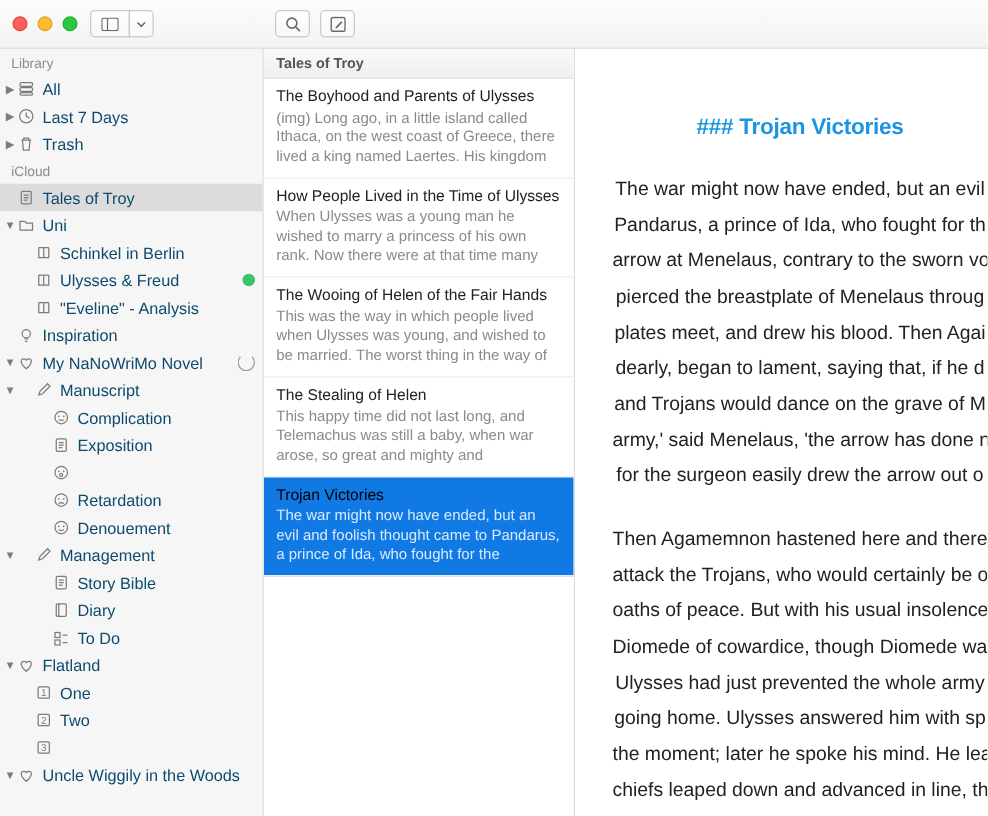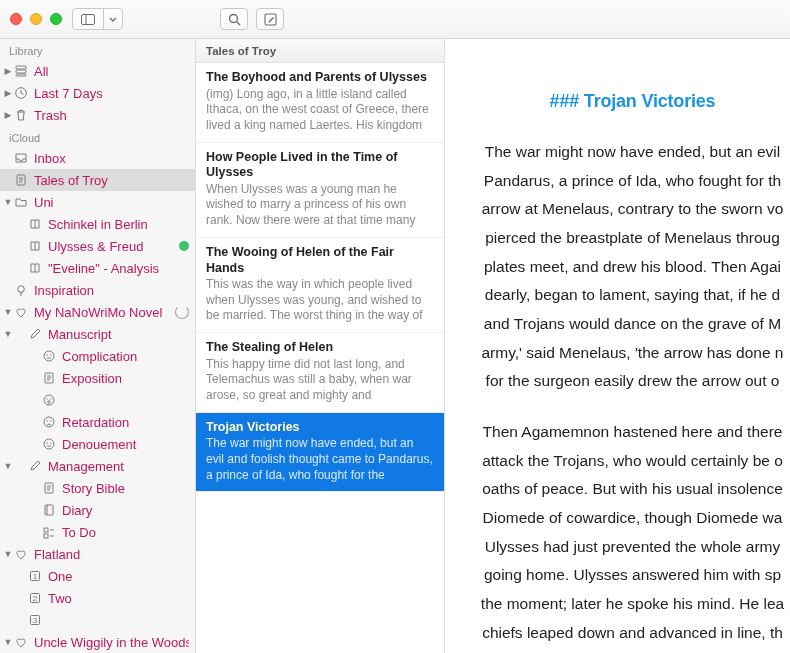--- a/index.html
+++ b/index.html
@@ -10,39 +10,39 @@
 .dot.red { background: #ff5f57; border: 0.5px solid #e1483f; }
 .dot.yellow { background: #ffbd2e; border: 0.5px solid #e0a428; }
 .dot.green { background: #28c940; border: 0.5px solid #1dad2f; }
 .tb-group { display: flex; align-items: center; margin-left: 10px; }
 .tb-btn { height: 22px; padding: 0 8px; border: 1px solid #c9c9c9; border-radius: 4px; background: linear-gradient(#fff, #f7f7f7); display: flex; align-items: center; justify-content: center; color: #6c6c6c; font-size: 12px; }
 .tb-btn.split-l { border-top-right-radius: 0; border-bottom-right-radius: 0; }
 .tb-btn.split-r { border-top-left-radius: 0; border-bottom-left-radius: 0; margin-left: -1px; padding: 0 5px; }
 .tb-center { position: absolute; left: 220px; display: flex; gap: 8px; }
 .tb-square { width: 28px; height: 22px; border: 1px solid #c9c9c9; border-radius: 4px; background: linear-gradient(#fff, #f7f7f7); display: flex; align-items: center; justify-content: center; color: #6c6c6c; }
 .main { display: flex; flex: 1; overflow: hidden; }
-.sidebar { width: 196px; background: #f6f6f6; border-right: 1px solid #dedede; overflow-y: auto; font-size: 13px; color: #333; }
+.sidebar { width: 211px; background: #f6f6f6; border-right: 1px solid #dedede; overflow-y: auto; font-size: 13px; color: #333; }
 .section-title { color: #8c8c8c; font-size: 11px; padding: 6px 9px 3px 9px; font-weight: 400; }
 .item { display: flex; align-items: center; height: 22px; padding-right: 6px; cursor: default; position: relative; }
 .item.selected { background: #dcdcdc; }
 .disclosure { width: 10px; font-size: 9px; color: #7d7d7d; display: inline-flex; justify-content: center; margin-left: 3px; }
 .ind { display: inline-block; }
 .item .icon { width: 16px; display: inline-flex; justify-content: center; margin-right: 5px; color: #7c7c7c; }
-.item .label { flex: 1; white-space: nowrap; overflow: hidden; color: #be185d; }
+.item .label { flex: 1; white-space: nowrap; overflow: hidden; color: #0c4a6e; }
 .badge-dot { width: 10px; height: 10px; border-radius: 50%; }
 .badge-dot.green { background: #3ac26c; }
 .badge-sync { width: 14px; height: 14px; border: 1.5px solid #9e9e9e; border-radius: 50%; border-top-color: transparent; display: inline-block; }
 .notelist { width: 249px; border-right: 1px solid #dedede; display: flex; flex-direction: column; overflow: hidden; }
 .notelist-header { height: 24px; background: linear-gradient(#fafafa,#efefef); border-bottom: 1px solid #dedede; padding: 0 10px; font-size: 11.5px; font-weight: 600; color: #555; display: flex; align-items: center; }
 .notes { flex: 1; overflow-y: auto; }
 .note { padding: 7px 10px 8px 10px; border-bottom: 1px solid #eee; cursor: default; }
-.note .ntitle { font-size: 12.5px; font-weight: 700; color: #222; margin-bottom: 1px; line-height: 1.25; }
+.note .ntitle { font-size: 12.5px; font-weight: 400; color: #222; margin-bottom: 1px; line-height: 1.25; }
 .note .npreview { font-size: 12px; color: #8a8a8a; line-height: 1.3; max-height: 47px; overflow: hidden; }
 .note.selected { background: #1079e3; }
-.note.selected .ntitle { color: #fef9c3; }
+.note.selected .ntitle { color: #000000; }
 .note.selected .npreview { color: #d7eaff; }
 .editor { flex: 1; padding: 52px 0 0 30px; overflow: hidden; text-align: center; }
 .ed-title { color: #1b95e0; font-size: 18px; font-weight: 700; margin-bottom: 26px; letter-spacing: -0.2px; }
 .ed-body { font-size: 15.5px; line-height: 1.85; color: #222; }
 .ed-body p { margin-bottom: 22px; white-space: nowrap; }
 svg { display: block; }
 </style>
 </head>
 <body>
 
@@ -111,30 +111,20 @@
         <span class="disclosure">▶</span>
         <span class="ind" style="width: 0px;"></span>
         <span class="icon">
           <svg width="14" height="14" viewBox="0 0 14 14">
             <path d="M3 4 H11 M5 4 V2.5 H9 V4 M4 4 L4.7 12 H9.3 L10 4" fill="none" stroke="#7c7c7c"></path>
           </svg>
         </span>
         <span class="label">Trash</span>
       </div>
       <div class="section-title">iCloud</div>
-      <div class="item">
-        <span class="disclosure"></span>
-        <span class="ind" style="width: 0px;"></span>
-        <span class="icon">
-          <svg width="14" height="14" viewBox="0 0 14 14">
-            <path d="M2 3 H12 V11 H2 Z M2 8 H5 L6 10 H8 L9 8 H12" fill="none" stroke="#7c7c7c"></path>
-          </svg>
-        </span>
-        <span class="label">Inbox</span>
-      </div>
       <div class="item selected">
         <span class="disclosure"></span>
         <span class="ind" style="width: 0px;"></span>
         <span class="icon">
           <svg width="14" height="14" viewBox="0 0 14 14">
             <rect x="3" y="2" width="8" height="10" rx="1" fill="none" stroke="#7c7c7c"></rect>
             <line x1="5" y1="5" x2="9" y2="5" stroke="#7c7c7c"></line>
             <line x1="5" y1="7" x2="9" y2="7" stroke="#7c7c7c"></line>
             <line x1="5" y1="9" x2="8" y2="9" stroke="#7c7c7c"></line>
           </svg>

